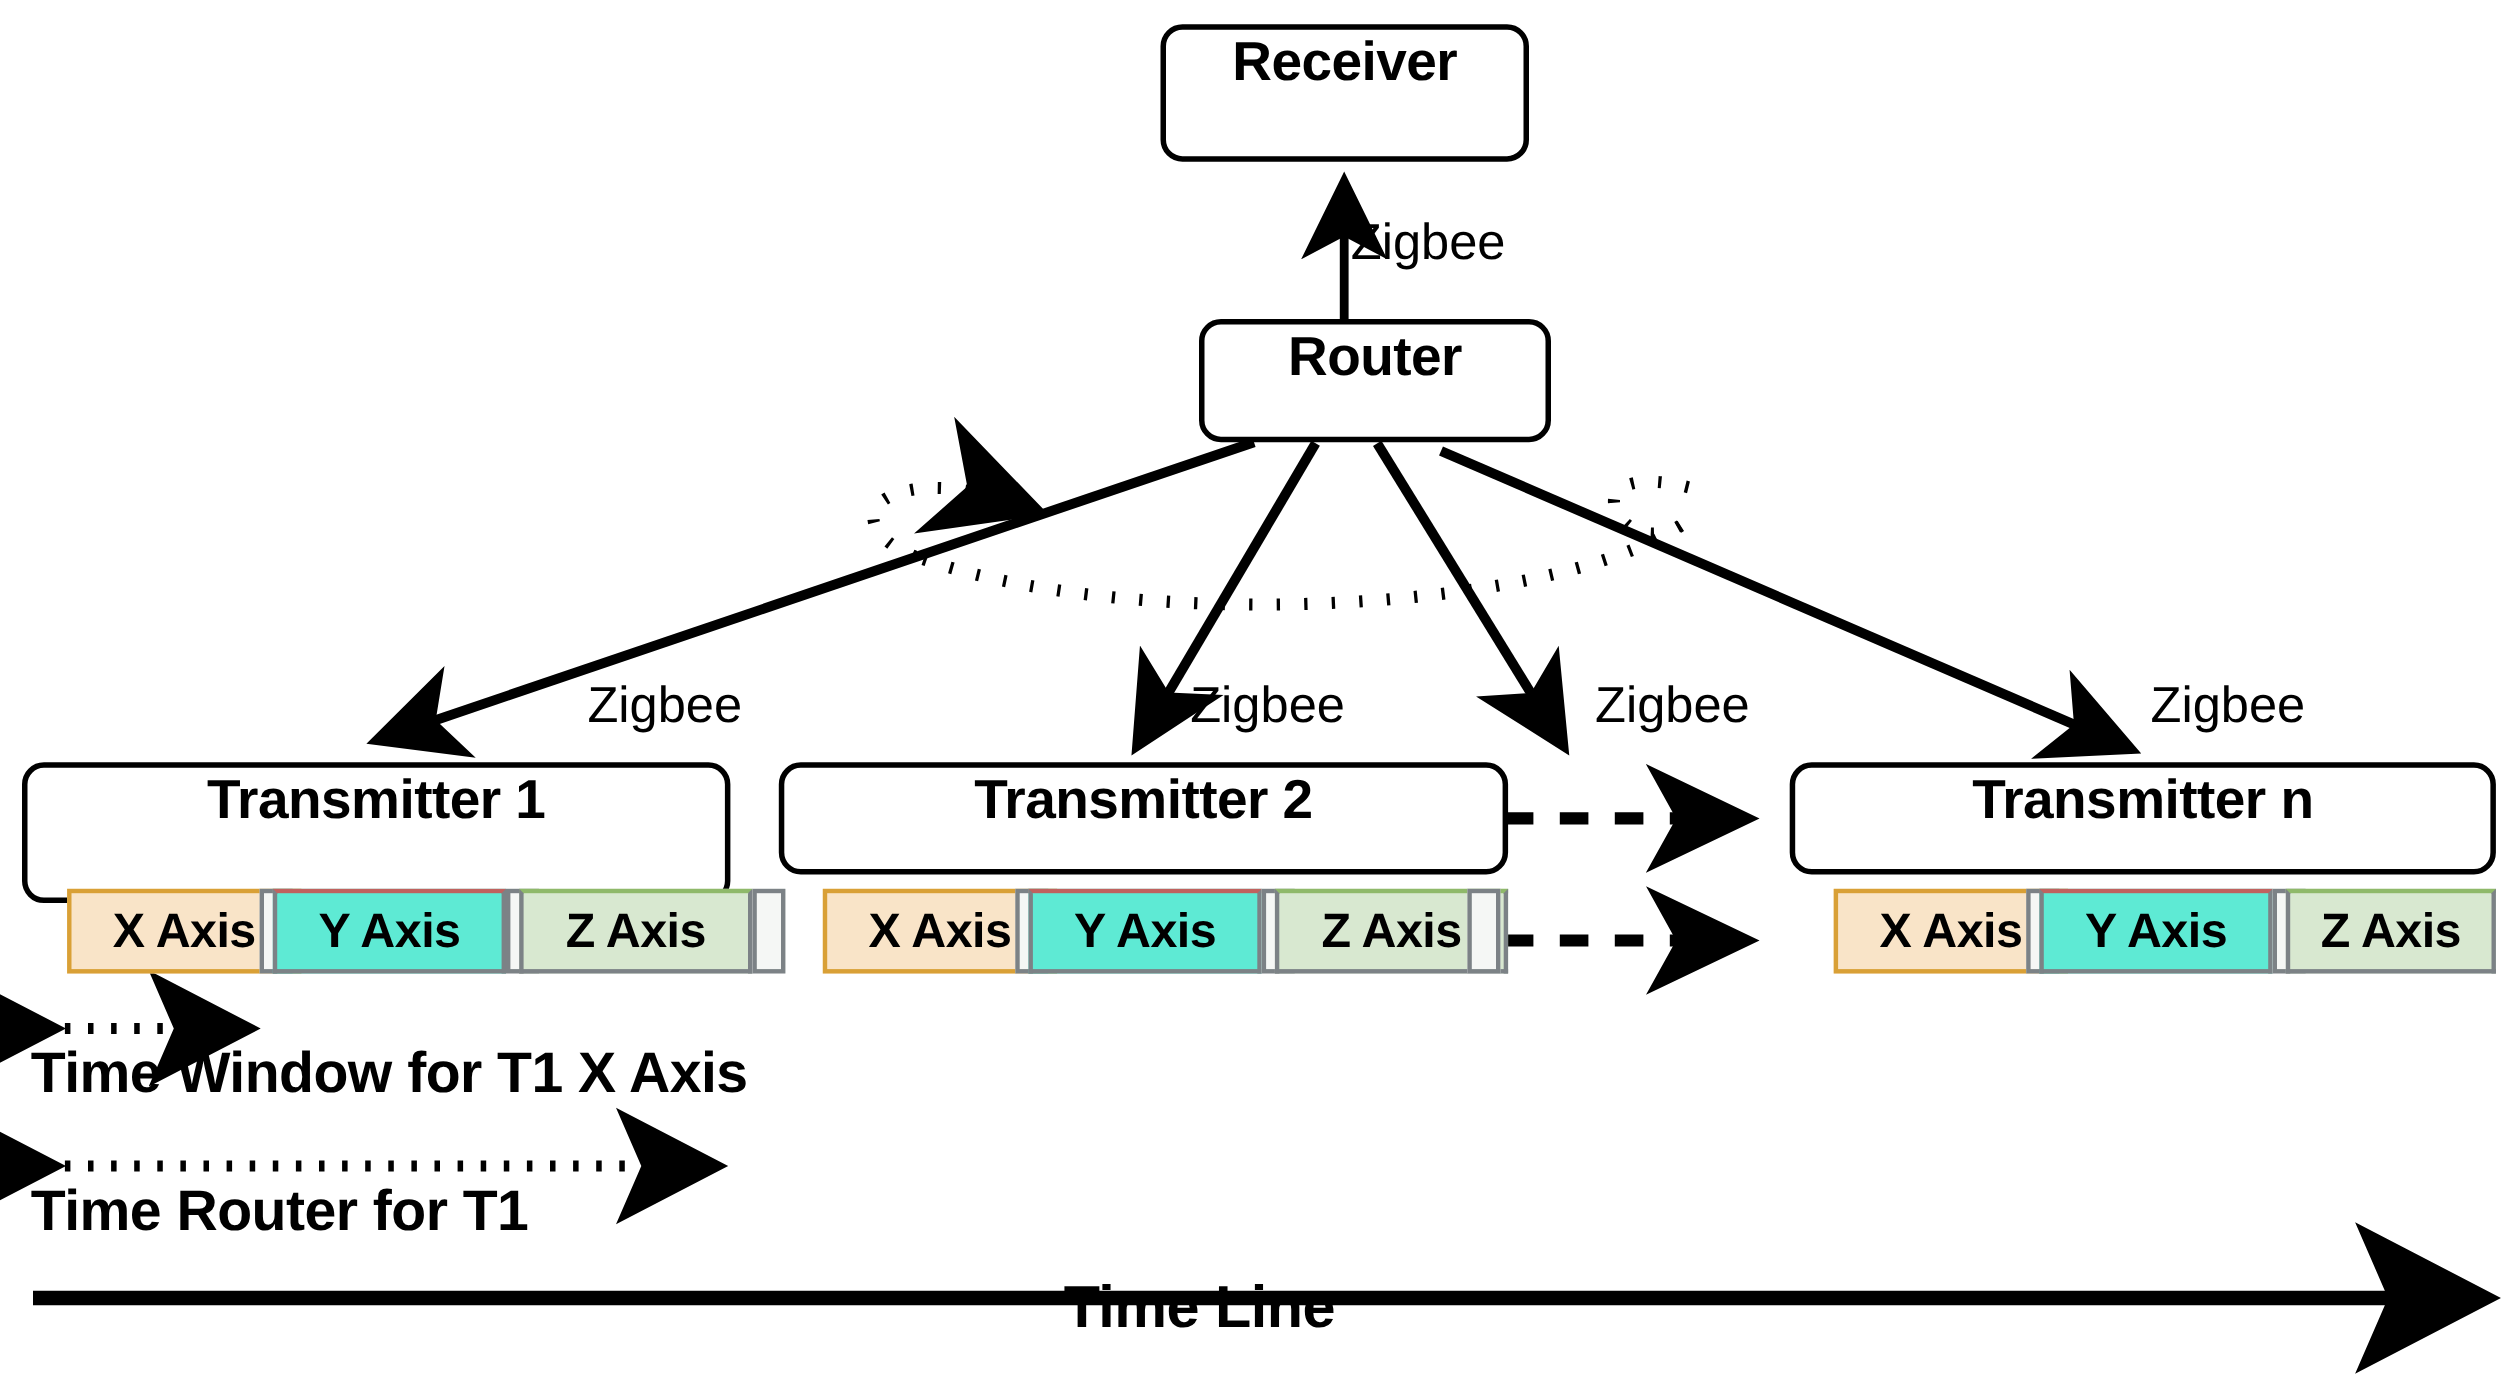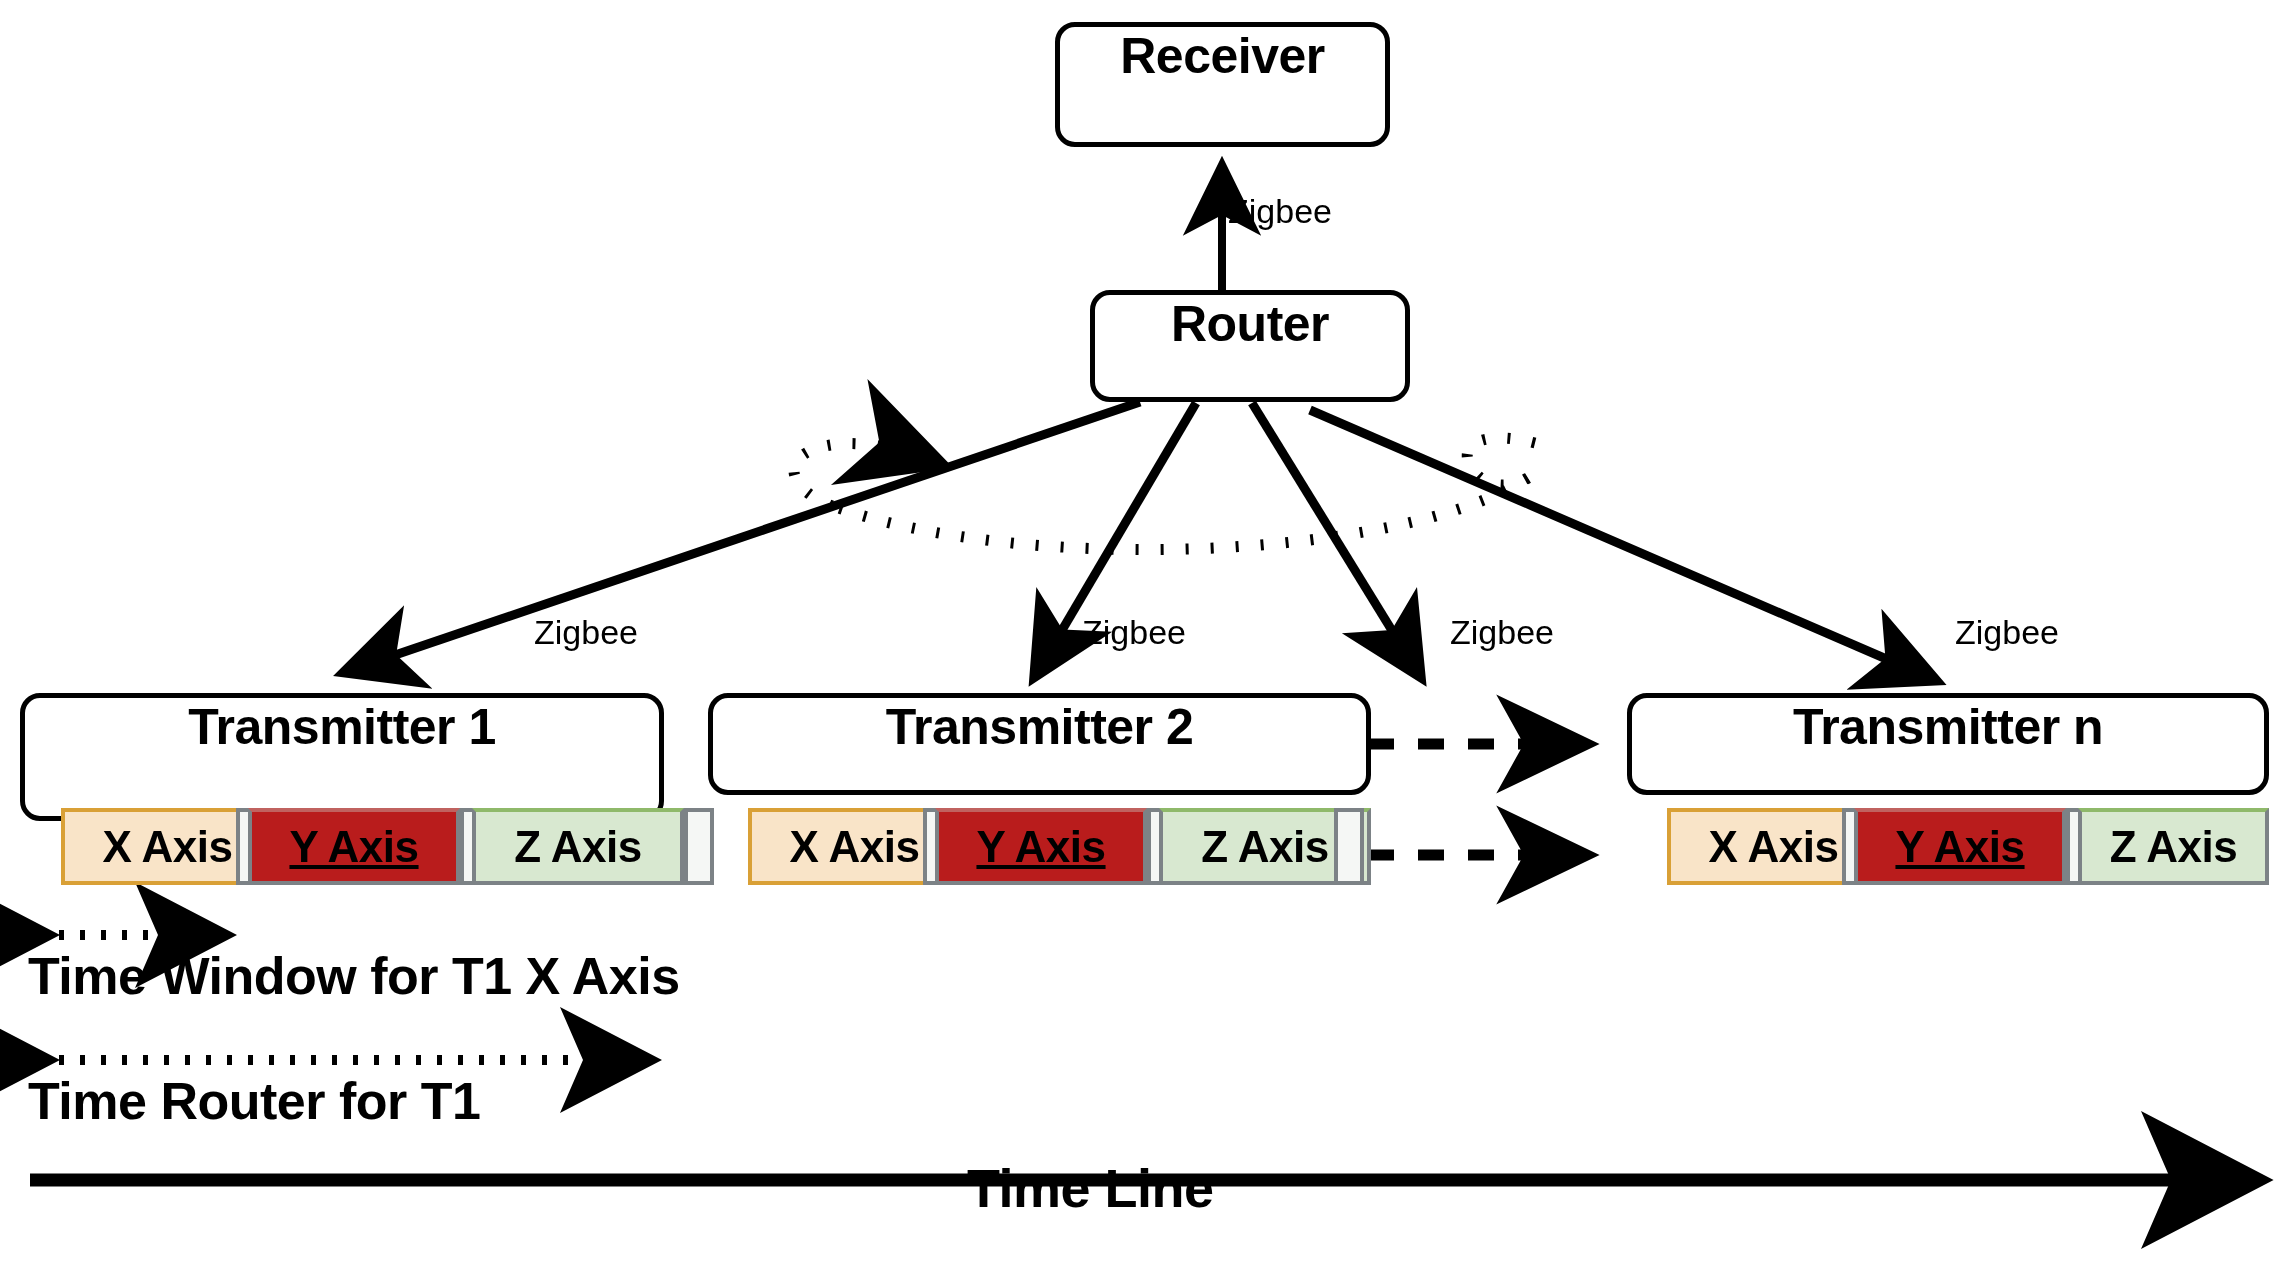--- a/index.html
+++ b/index.html
@@ -54,43 +54,42 @@
     color: #000000;
     letter-spacing: -0.5px;
     white-space: nowrap;
   }
   .axis-x {
     background: #f9e4c8;
     border: 4px solid #d9a036;
     margin-left: 40px;
   }
   .axis-y {
-    background: #b91c1c;
+    background: #5eead4;
     border: 4px solid #7c8286;
     border-top-color: #c0625f;
-    text-decoration: underline;
   }
   .axis-z {
     background: #d8e8d0;
     border: 4px solid #7c8286;
     border-top-color: #8fb96a;
   }
   .axis-gap {
     background: #f5f7f5;
     border: 4px solid #7c8286;
   }
 
   
   .label {
     position: absolute;
     color: #000000;
     white-space: nowrap;
   }
   .label-zigbee {
-    font-size: 34px;
+    font-size: 46px;
     font-weight: normal;
   }
   .label-window {
     font-size: 52px;
     font-weight: bold;
     letter-spacing: -0.5px;
   }
   .label-timeline {
     font-size: 54px;
     font-weight: bold;

